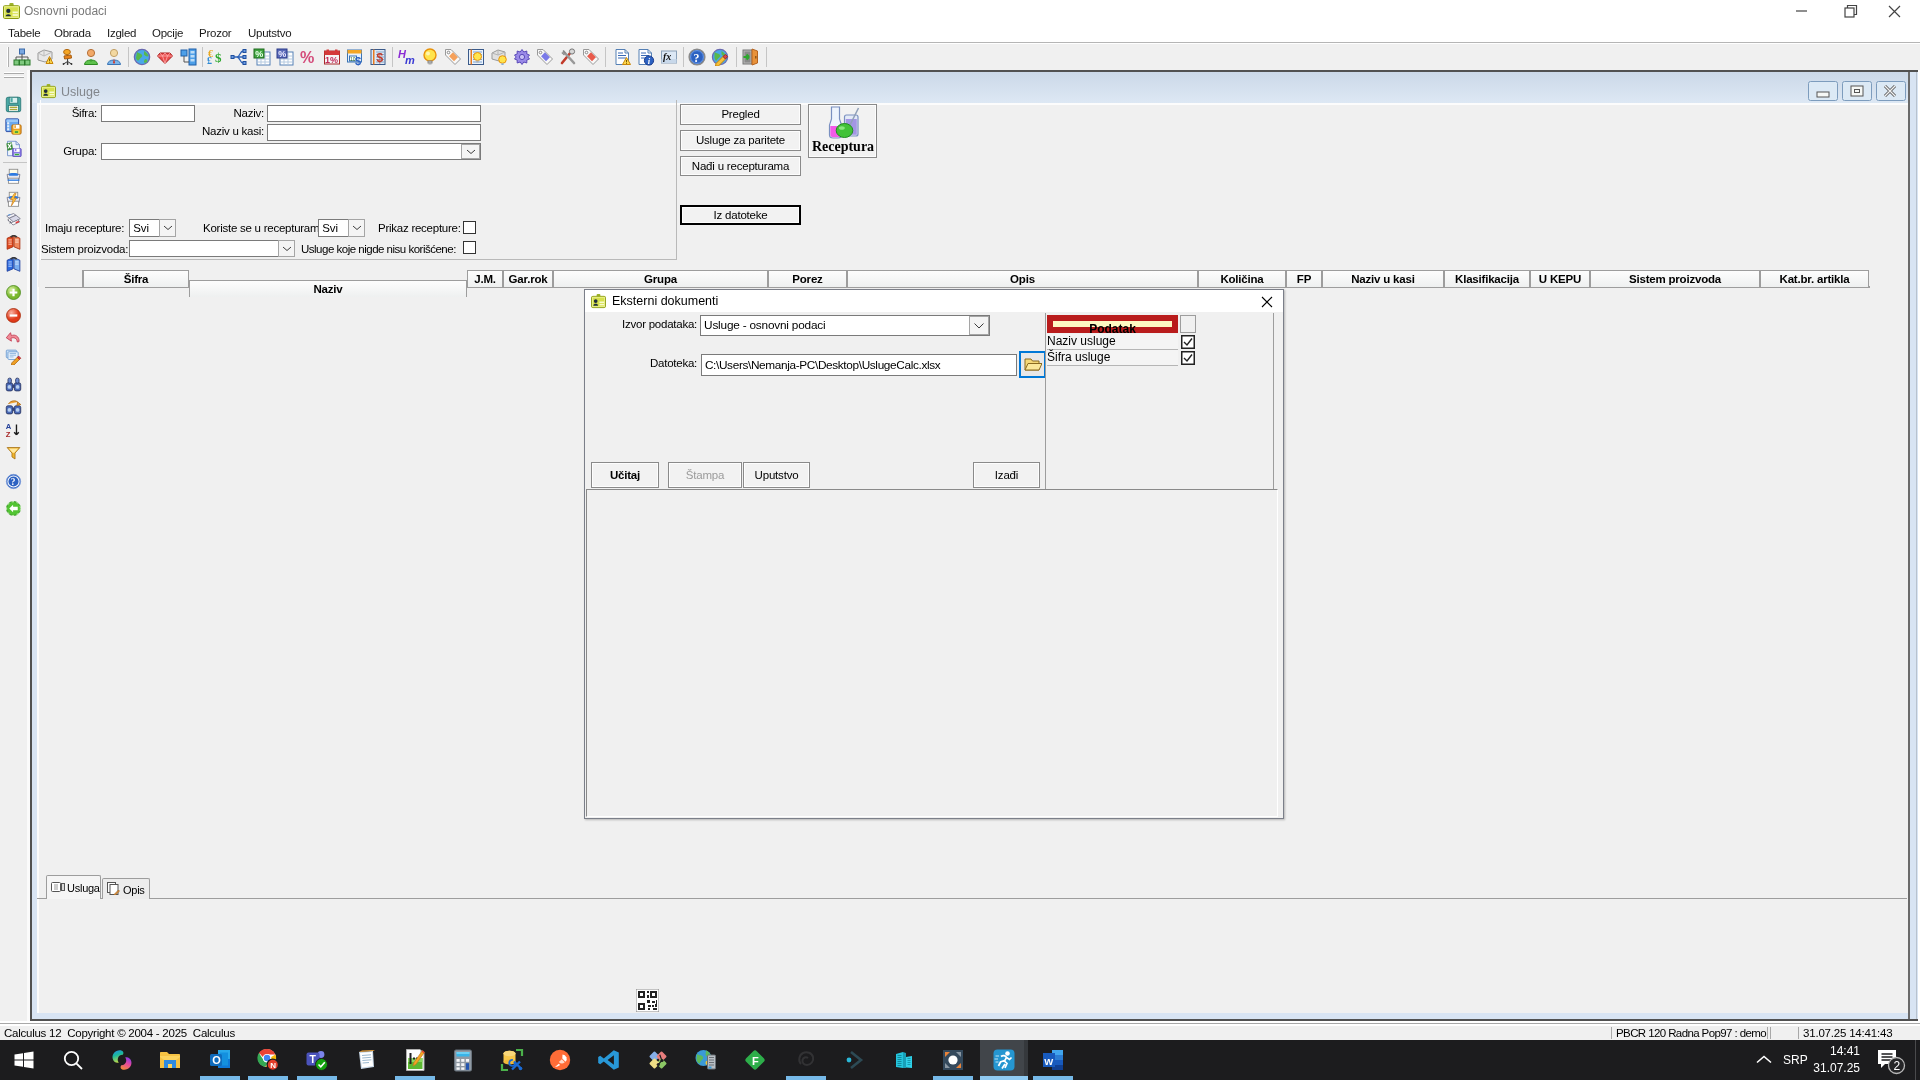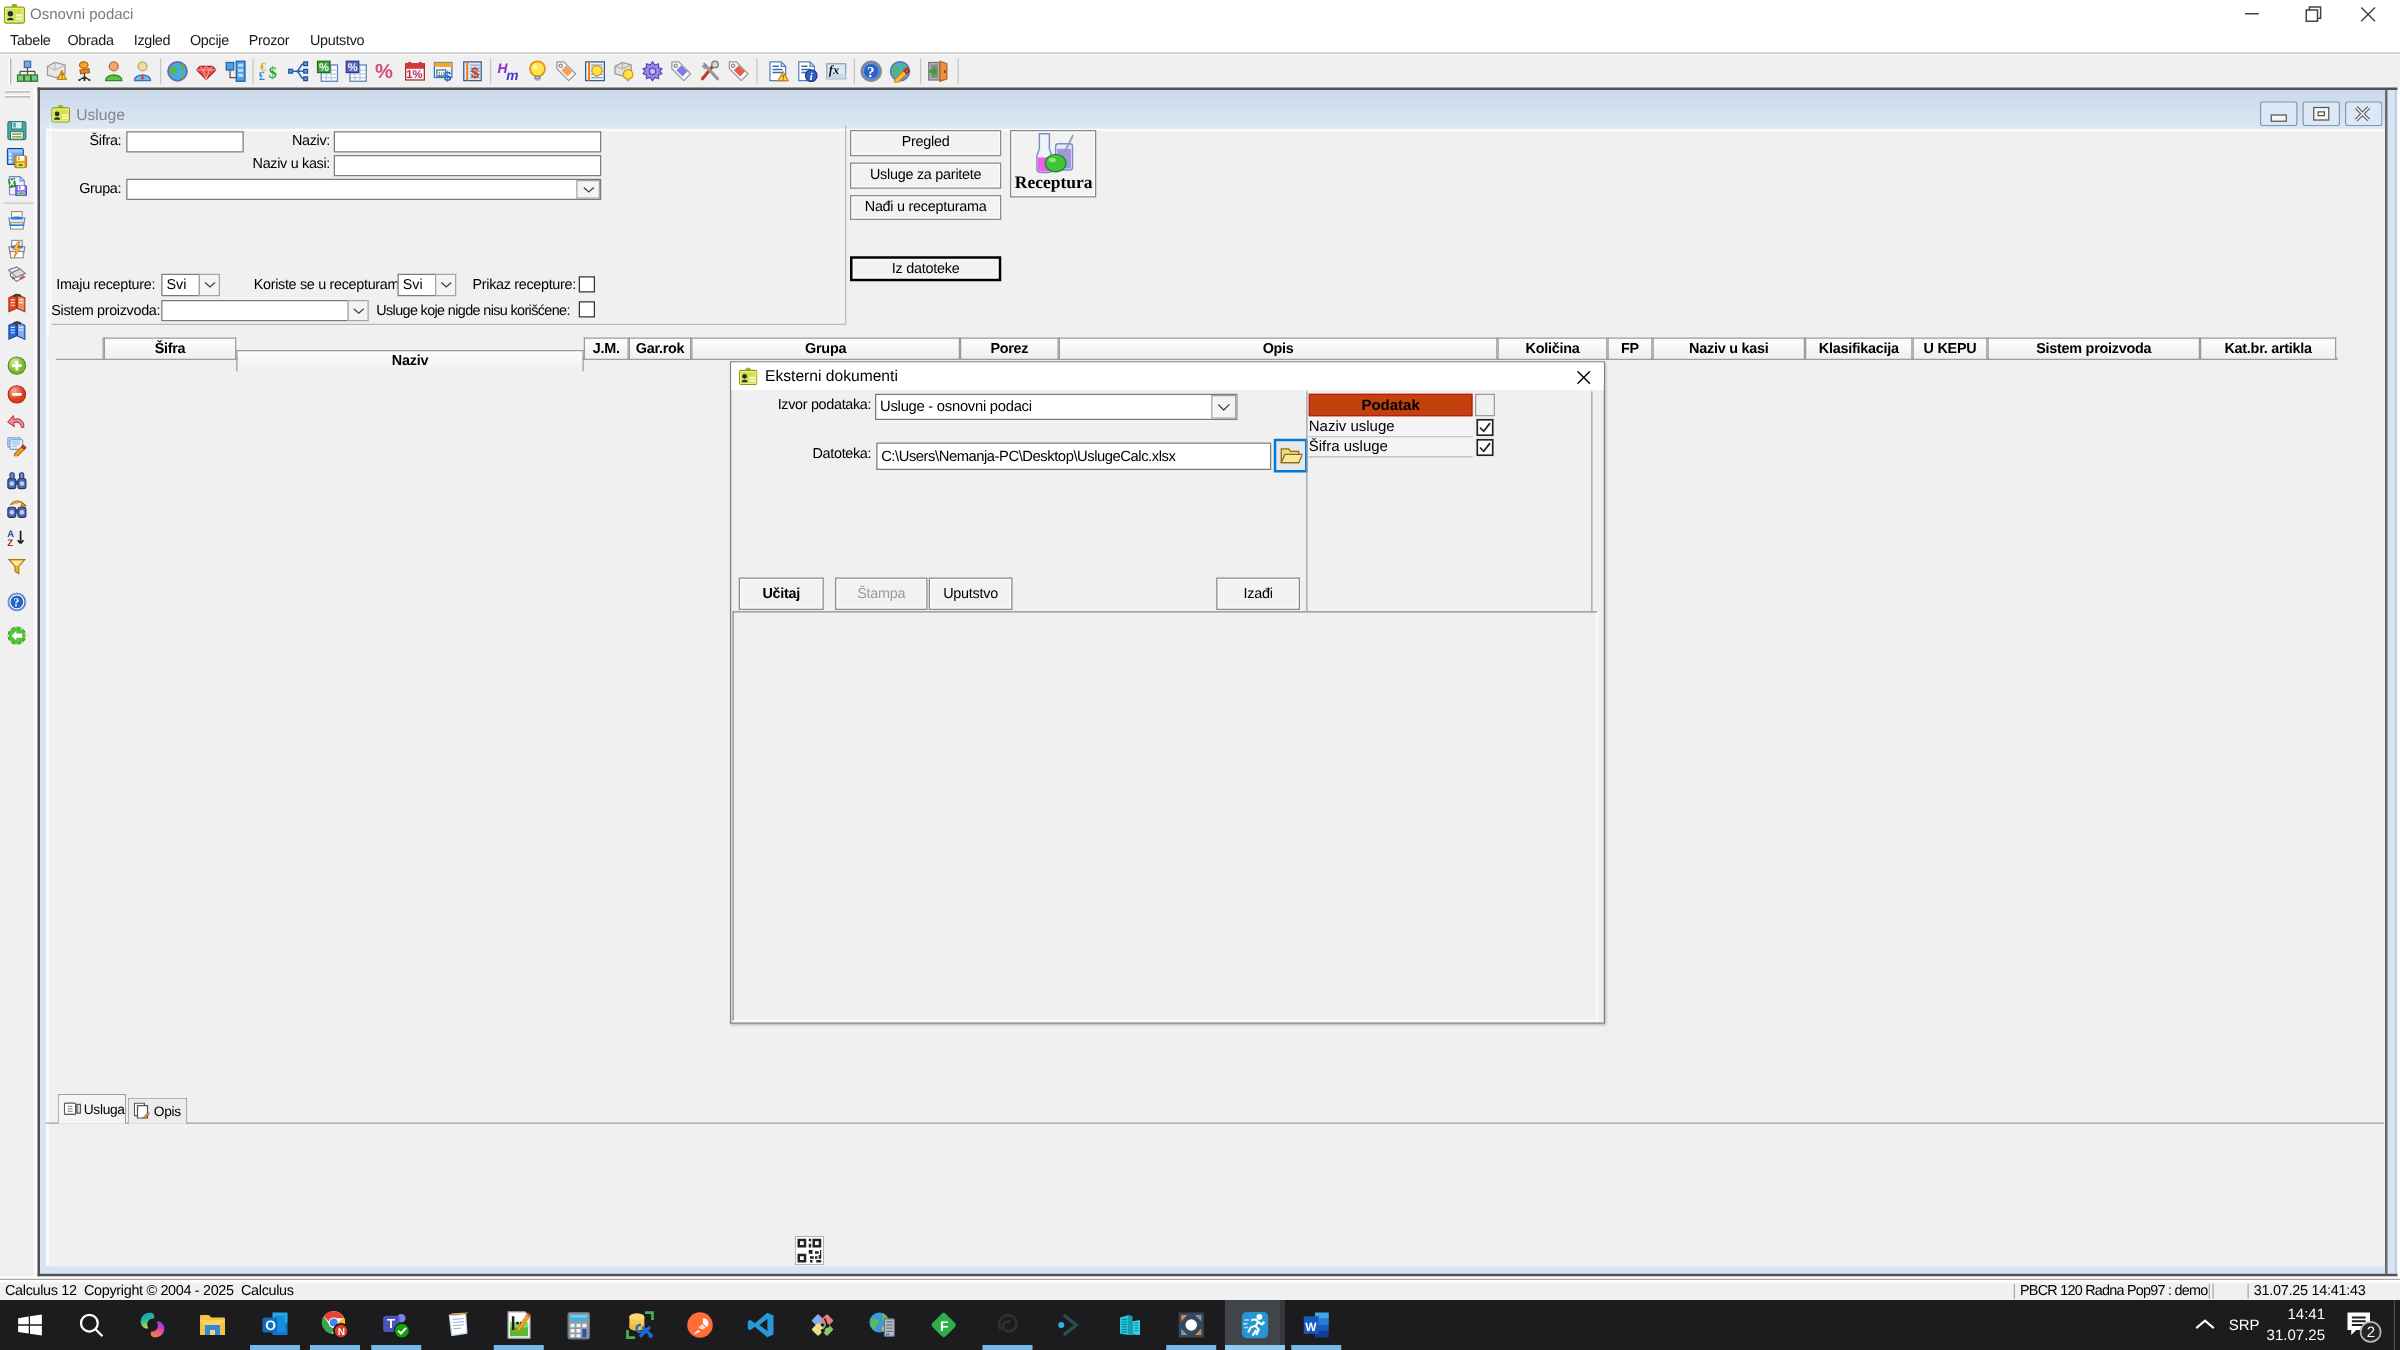--- a/index.html
+++ b/index.html
@@ -594,21 +594,21 @@
     <div class="rlabel" style="left:560px;top:357px;width:137px;">Datoteka:</div>
     <div class="input" style="left:701px;top:354px;width:316px;height:22px;line-height:20px;font-size:11.8px;letter-spacing:-0.35px;">&nbsp;C:\Users\Nemanja-PC\Desktop\UslugeCalc.xlsx</div>
     <div class="abs" style="left:1019px;top:351px;width:27px;height:27px;border:2px solid #0078d7;background:#e8e8e8;"></div>
     <svg class="abs" style="left:1024px;top:356px;" width="18" height="17" viewBox="0 0 18 17">
         <path d="M1 3 H7 L8.5 5 H15 V14 H1 Z" fill="#f5d878" stroke="#8a6a1f"></path>
         <path d="M1 14 L4 7.5 H18 L15 14 Z" fill="#fbe89a" stroke="#8a6a1f"></path>
       </svg>
 
     <div class="abs" style="left:1045px;top:313px;width:1px;height:176px;background:#9d9d9d;"></div>
     <div class="abs" style="left:1273px;top:313px;width:1px;height:176px;background:#9d9d9d;"></div>
-    <div class="abs" style="left:1047px;top:315px;width:131px;height:18px;background:#c2410c;border:1px solid #b91c1c;font-weight:bold;text-align:center;line-height:17px;">Podatak</div>
+    <div class="abs" style="left:1047px;top:315px;width:131px;height:18px;background:#fef9c3;border:6px solid #b91c1c;font-weight:bold;text-align:center;line-height:17px;">Podatak</div>
     <div class="abs" style="left:1180px;top:315px;width:16px;height:18px;background:#f0f0f0;border:1px solid #9d9d9d;"></div>
     <div class="abs" style="left:1047px;top:334px;width:131px;height:16px;background:#f4f4f4;border-bottom:1px solid #b5b5b5;font-size:12px;line-height:15px;">Naziv usluge</div>
     <div class="abs" style="left:1047px;top:350px;width:131px;height:16px;background:#f4f4f4;border-bottom:1px solid #b5b5b5;font-size:12px;line-height:15px;">Šifra usluge</div>
     <svg class="abs" style="left:1181px;top:335px;width:14px;height:14px;" viewBox="0 0 14 14">
         <rect x="0.75" y="0.75" width="12.5" height="12.5" fill="#fff" stroke="#222" stroke-width="1.5"></rect>
         <path d="M3 7 L6 10 L11 3.5" fill="none" stroke="#222" stroke-width="1.4"></path>
       </svg>
     <svg class="abs" style="left:1181px;top:351px;width:14px;height:14px;" viewBox="0 0 14 14">
         <rect x="0.75" y="0.75" width="12.5" height="12.5" fill="#fff" stroke="#222" stroke-width="1.5"></rect>
         <path d="M3 7 L6 10 L11 3.5" fill="none" stroke="#222" stroke-width="1.4"></path>

